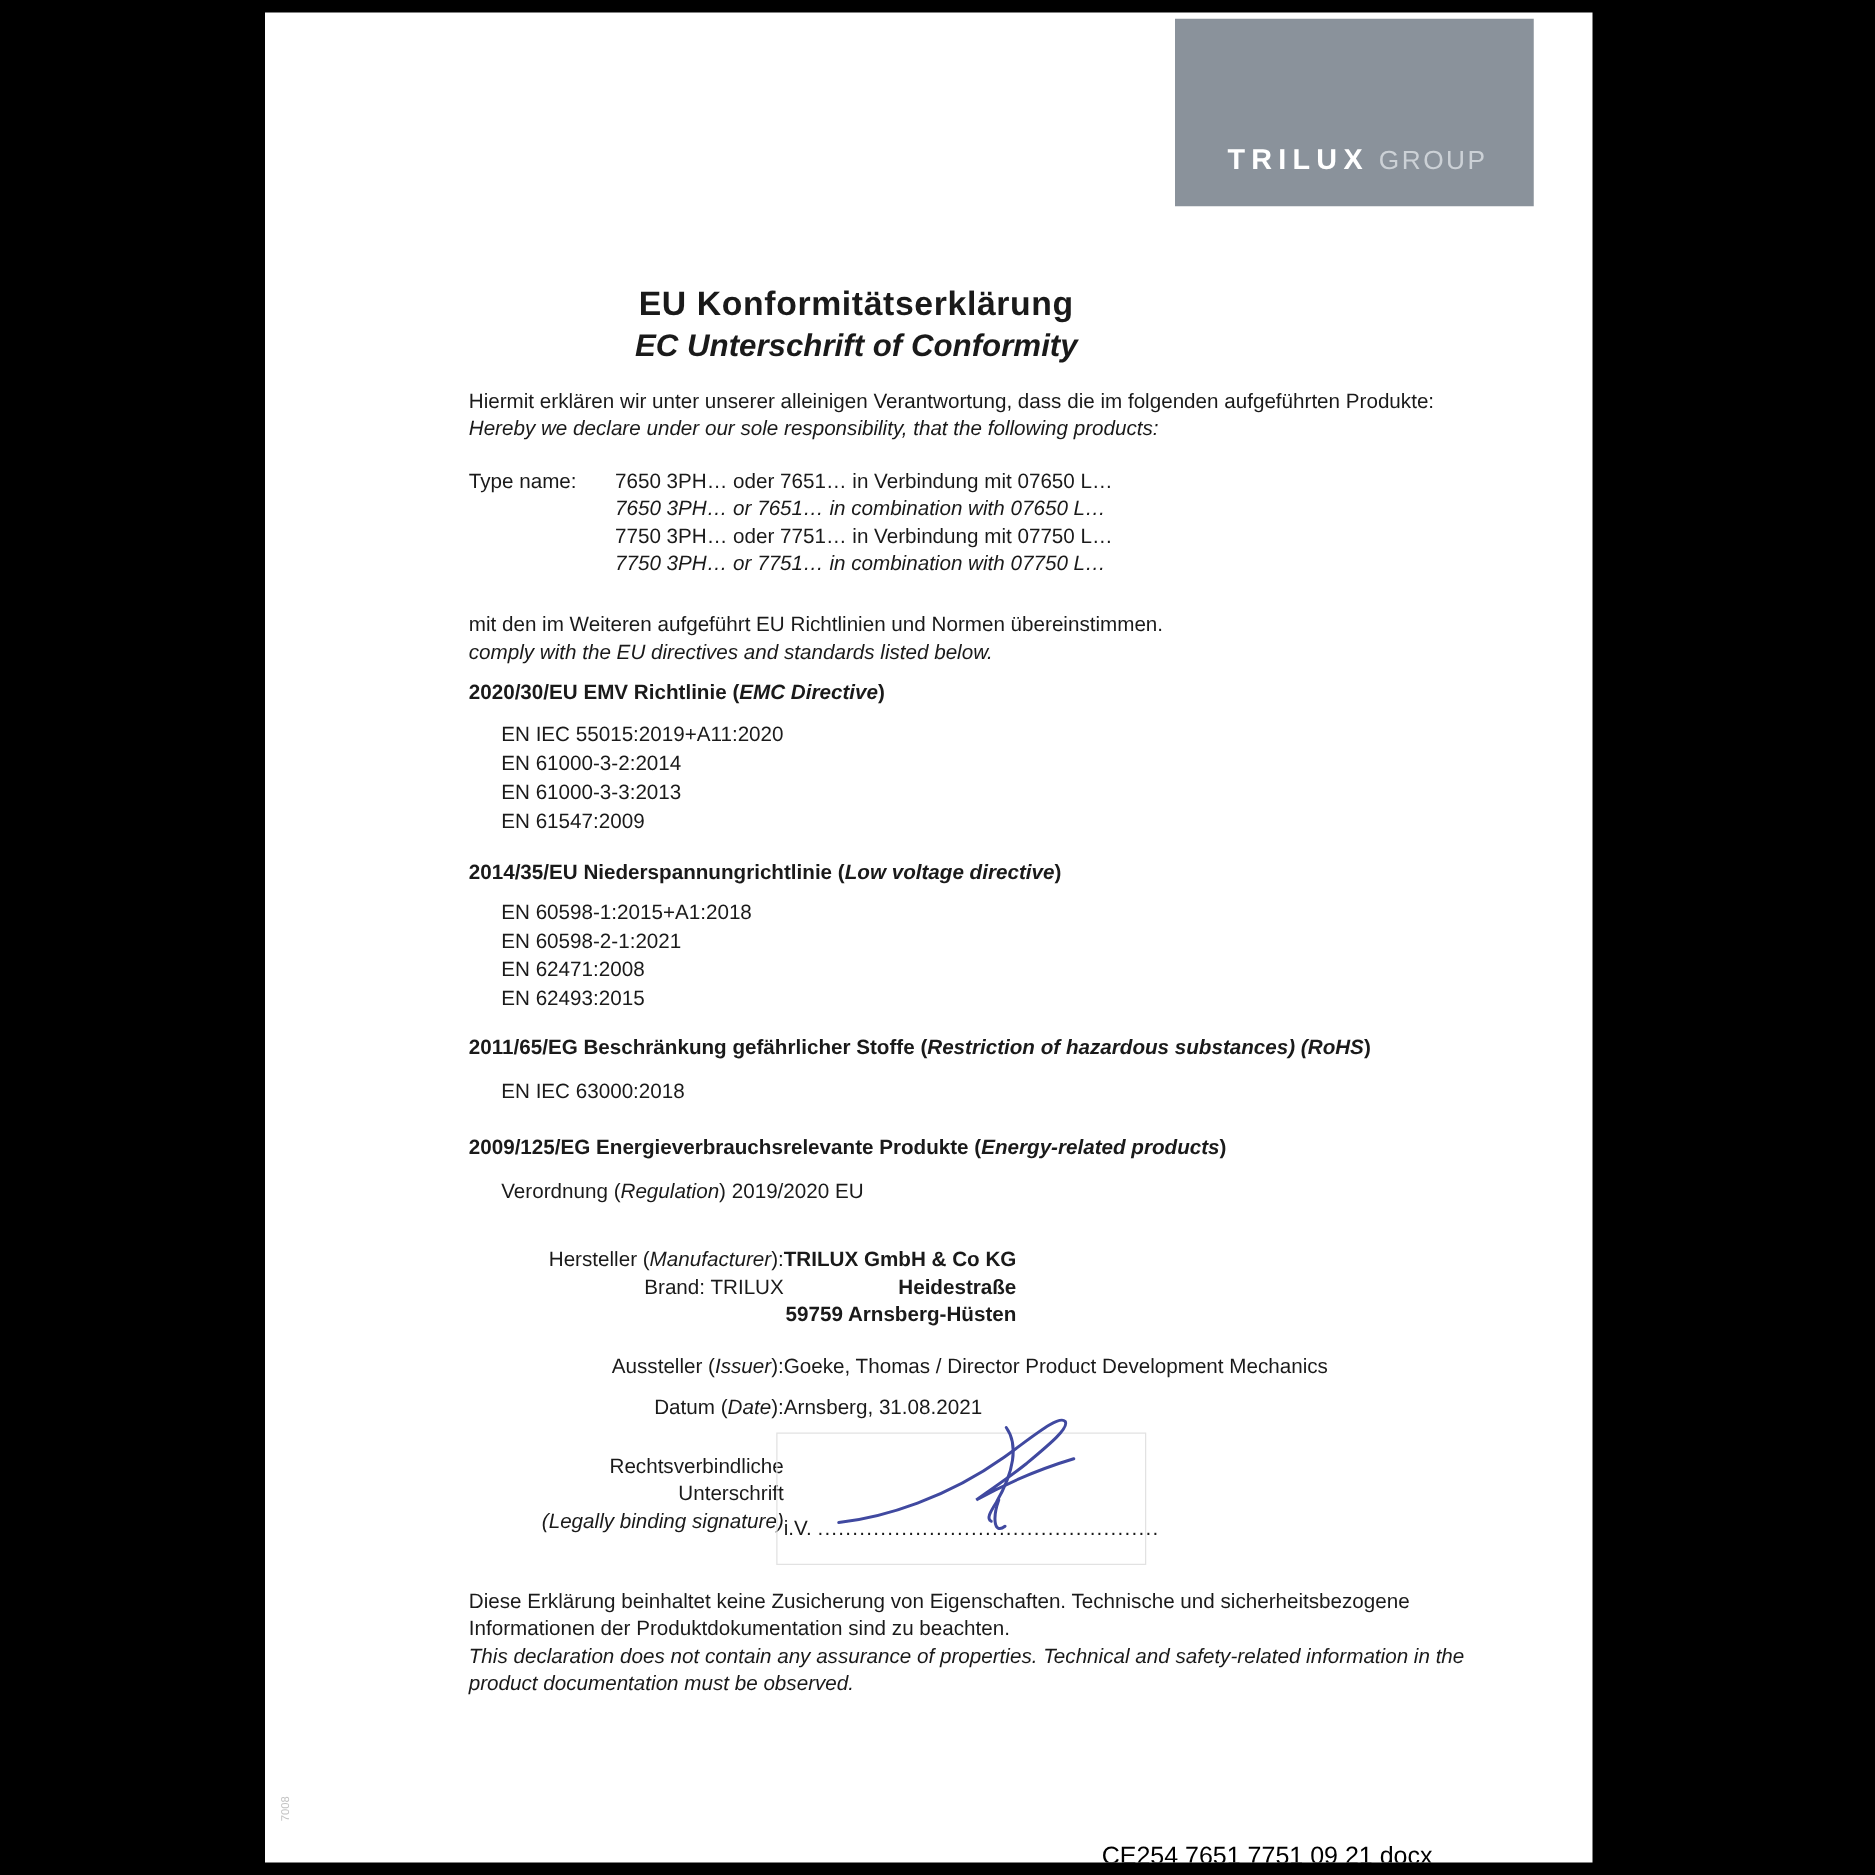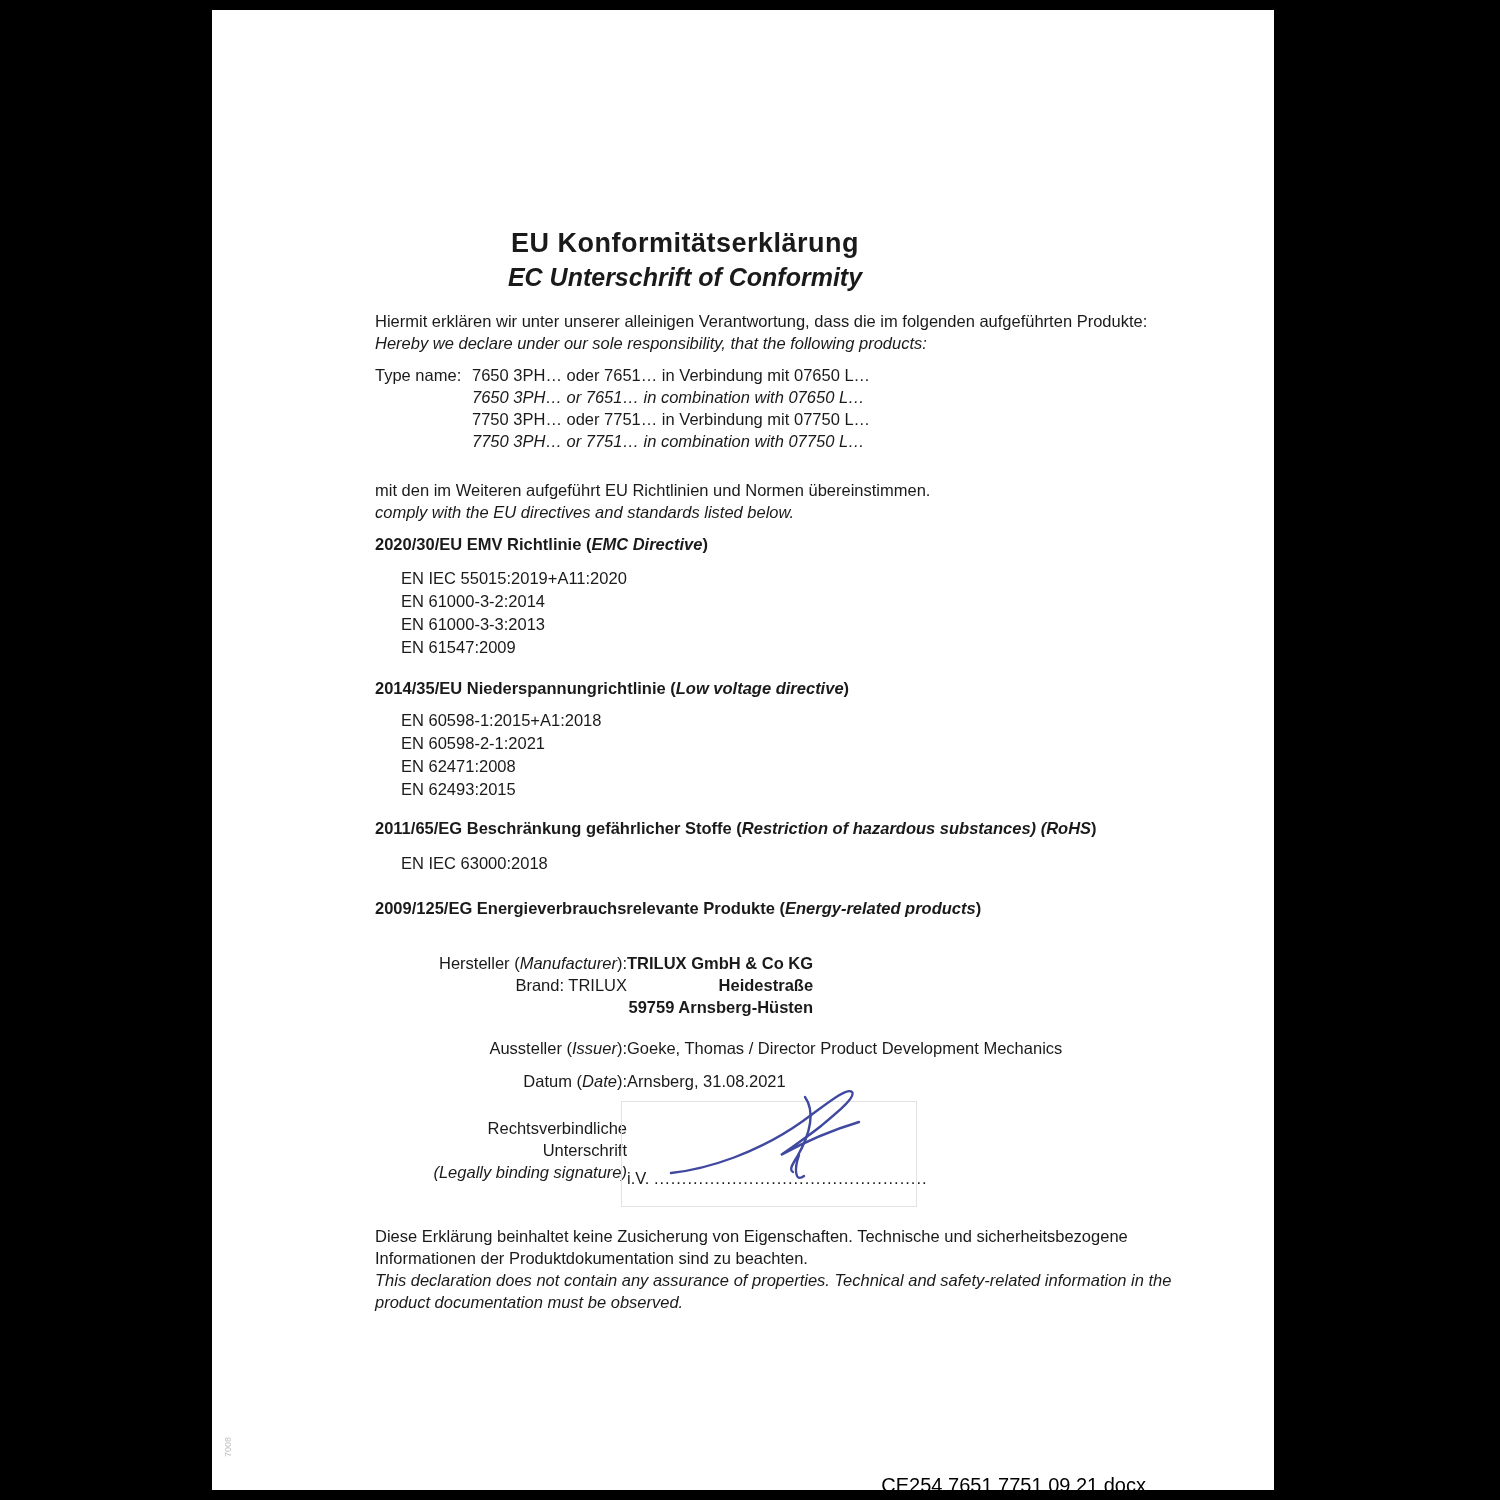--- a/index.html
+++ b/index.html
@@ -21,21 +21,21 @@
   
   .ce-box { position:absolute; top:212px; right:48px; width:260px; border:2px solid #222; text-align:center; background:#fff; }
   .ce-num { font-size:27px; padding:9px 0 5px; letter-spacing:0.5px; }
   .ce-num .slash { font-size:37px; font-weight:400; line-height:0; vertical-align:-4px; }
   .ce-cap { font-size:12.5px; border-top:2px solid #222; padding:3px 0 5px; letter-spacing:0.3px; }
 
   
   .content { position:absolute; left:163px; top:300px; width:832px; font-size:16.5px; line-height:22px; }
   .it { font-style:italic; }
 
-  .type-block { display:flex; margin-top:10px; }
+  .type-block { display:flex; margin-top:20px;gap:20px; }
   .type-label { width:97px; flex:none; }
   .type-lines > div { white-space:nowrap; }
 
   .comply { margin-top:27px; }
 
   .sec-h { font-weight:bold; }
   .mt10 { margin-top:10px; } .mt11 { margin-top:11px; } .mt13 { margin-top:13px; }
   .mt16 { margin-top:16px; } .mt18 { margin-top:18px; } .mt19 { margin-top:19px; }
   .mt22 { margin-top:22px; } .mt33 { margin-top:33px; }
   .std-list { margin:12px 0 0 26px; line-height:23px; }
@@ -57,20 +57,25 @@
   .footer-note { margin-top:42px; width:820px; }
 
   .file-note { position:absolute; bottom:-7px; right:128px; font-size:20px; color:#000000; white-space:nowrap; }
   .edge-mark { position:absolute; left:6px; top:1432px; font-size:9px; color:#c2c2c2; transform:rotate(270deg); }
 </style>
 </head>
 <body>
 
 <div class="page">
 
+  <div class="logo-box" style="background:#8a929b;">
+    <div class="logo-text">
+      <span class="logo-brand">TRILUX</span><span class="logo-group">GROUP</span>
+    </div>
+  </div>
 
   <div class="title-wrap">
     <div class="title-de">EU Konformitätserklärung</div>
     <div class="title-en">EC Unterschrift of Conformity</div>
   </div>
 
 
   <div class="content">
 
     <div>
@@ -115,20 +120,23 @@
 
     <div class="sec-h mt16">
       <span>2011/65/EG Beschränkung gefährlicher Stoffe (</span><span class="it">Restriction of hazardous substances) (RoHS</span><span>)</span>
     </div>
     <div class="std-list" style="margin-top:13px;">
       <div>EN IEC 63000:2018</div>
     </div>
 
     <div class="sec-h mt22">
       <span>2009/125/EG Energieverbrauchsrelevante Produkte (</span><span class="it">Energy-related products</span><span>)</span>
+    </div>
+    <div class="indent mt13">
+      <span>Verordnung (</span><span class="it">Regulation</span><span>) 2019/2020 EU</span>
     </div>
 
     <div class="cols mt33">
       <div class="col-l">
         <div>
           <span>Hersteller (</span><span class="it">Manufacturer</span><span>):</span>
         </div>
         <div>Brand: TRILUX</div>
       </div>
       <div class="addr">

